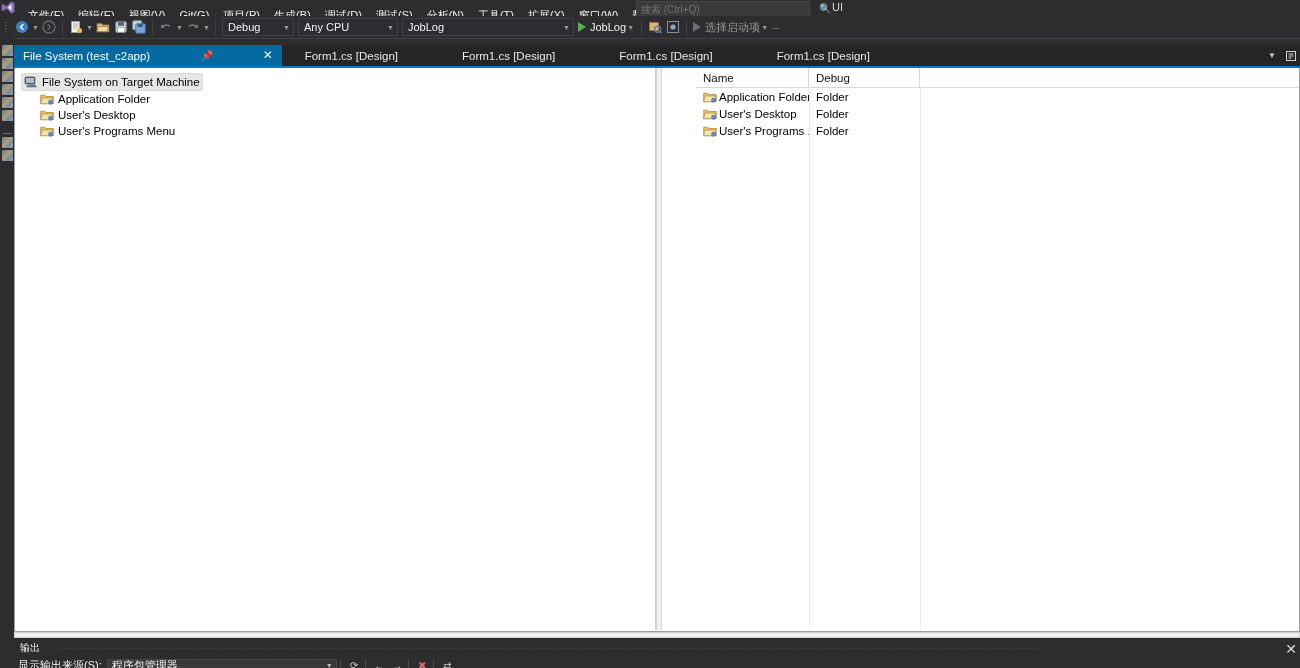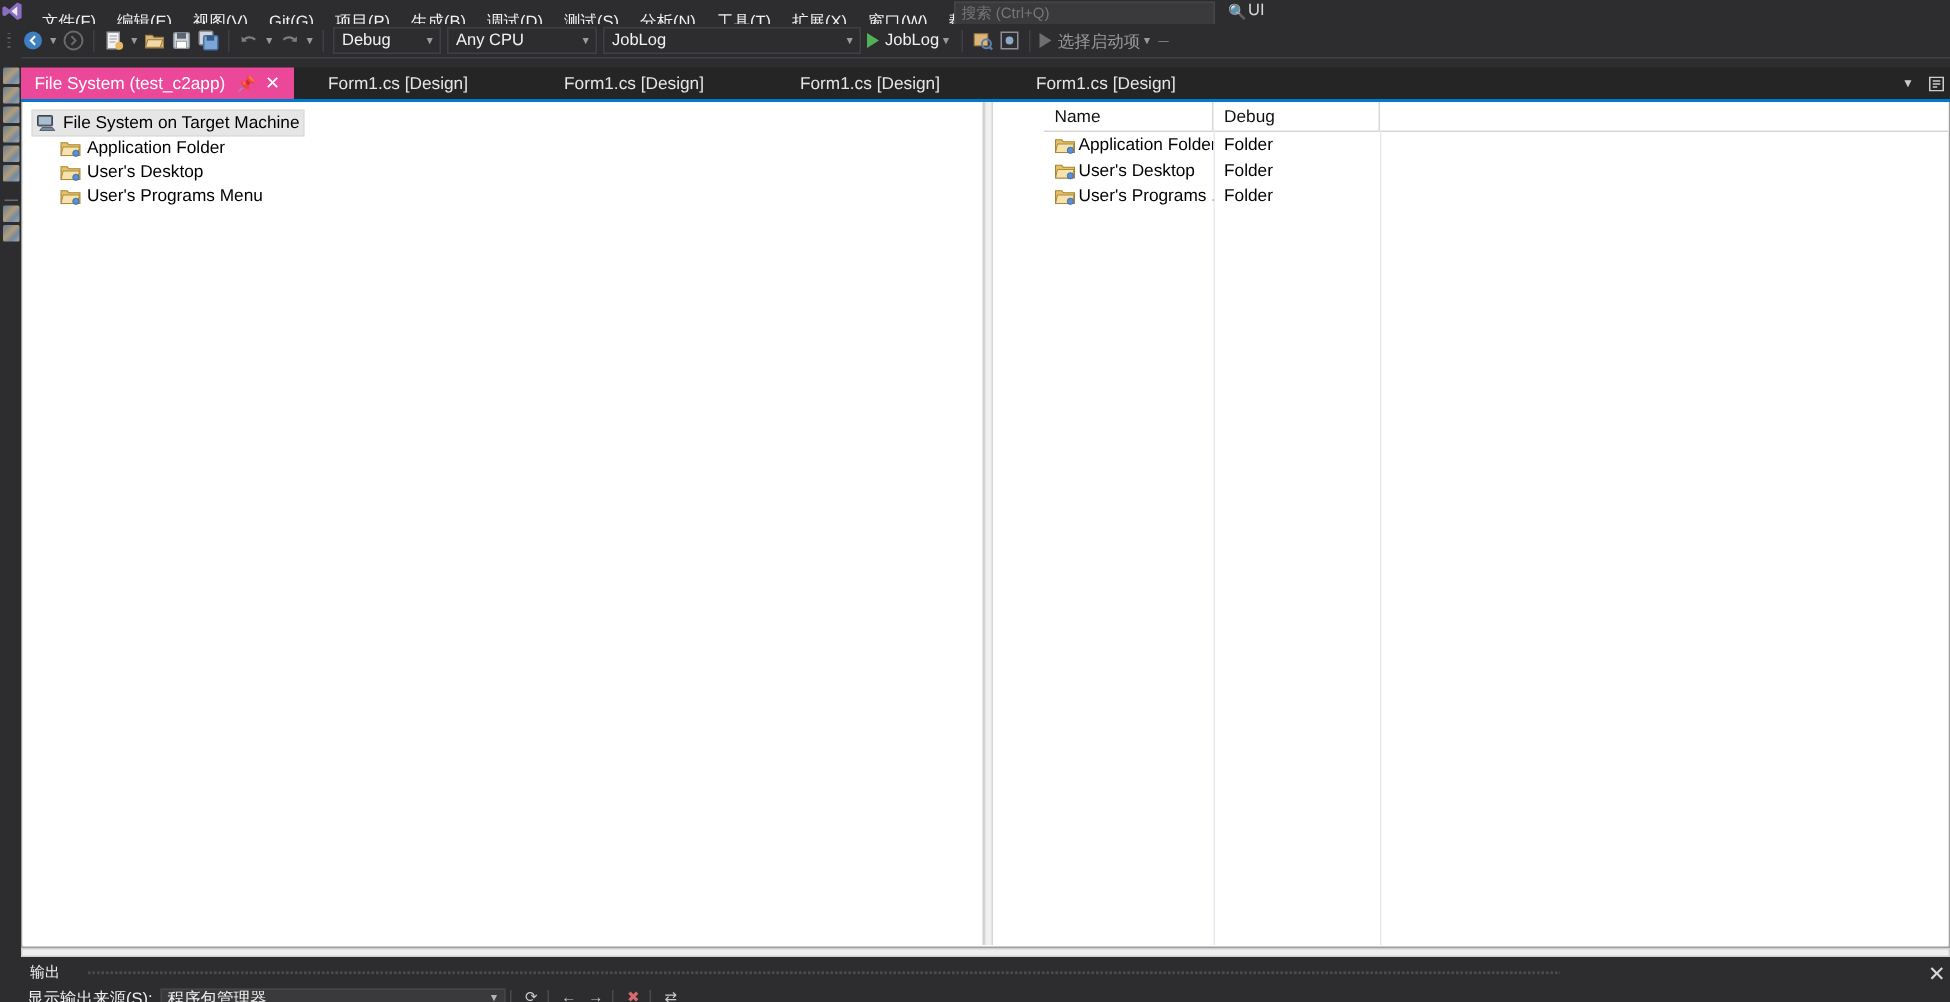--- a/index.html
+++ b/index.html
@@ -61,21 +61,21 @@
 
   
   .tabstrip{
     position:absolute;left:14px;top:45px;width:1286px;height:21px;
     background:#252526;display:flex;align-items:stretch;
   }
   .tab{
     display:flex;align-items:center;padding:0 9px;font-size:11.5px;color:#f1f1f1;
     white-space:nowrap;cursor:default;height:21px;
   }
-  .tab.active{background:#ec4899;color:#ffffff;}
+  .tab.active{background:#0369a1;color:#ffffff;gap:43px;}
   .tab .pin{margin-left:8px;font-size:10px;color:#ffffff;opacity:.95;}
   .tab .cls{margin-left:6px;font-size:12px;color:#ffffff;line-height:11px;}
   .tab.inactive{color:#e6e6e6;}
   .tabstrip .sp{flex:1;}
   .tab-overflow{display:flex;align-items:center;color:#cccccc;font-size:8px;padding:0 6px;cursor:default;}
   .tab-right-icon{display:flex;align-items:center;padding:0 4px;cursor:default;}
   .tab-underline{position:absolute;left:14px;top:66px;width:1286px;height:2px;background:#007acc;}
 
   
   .leftstrip{

